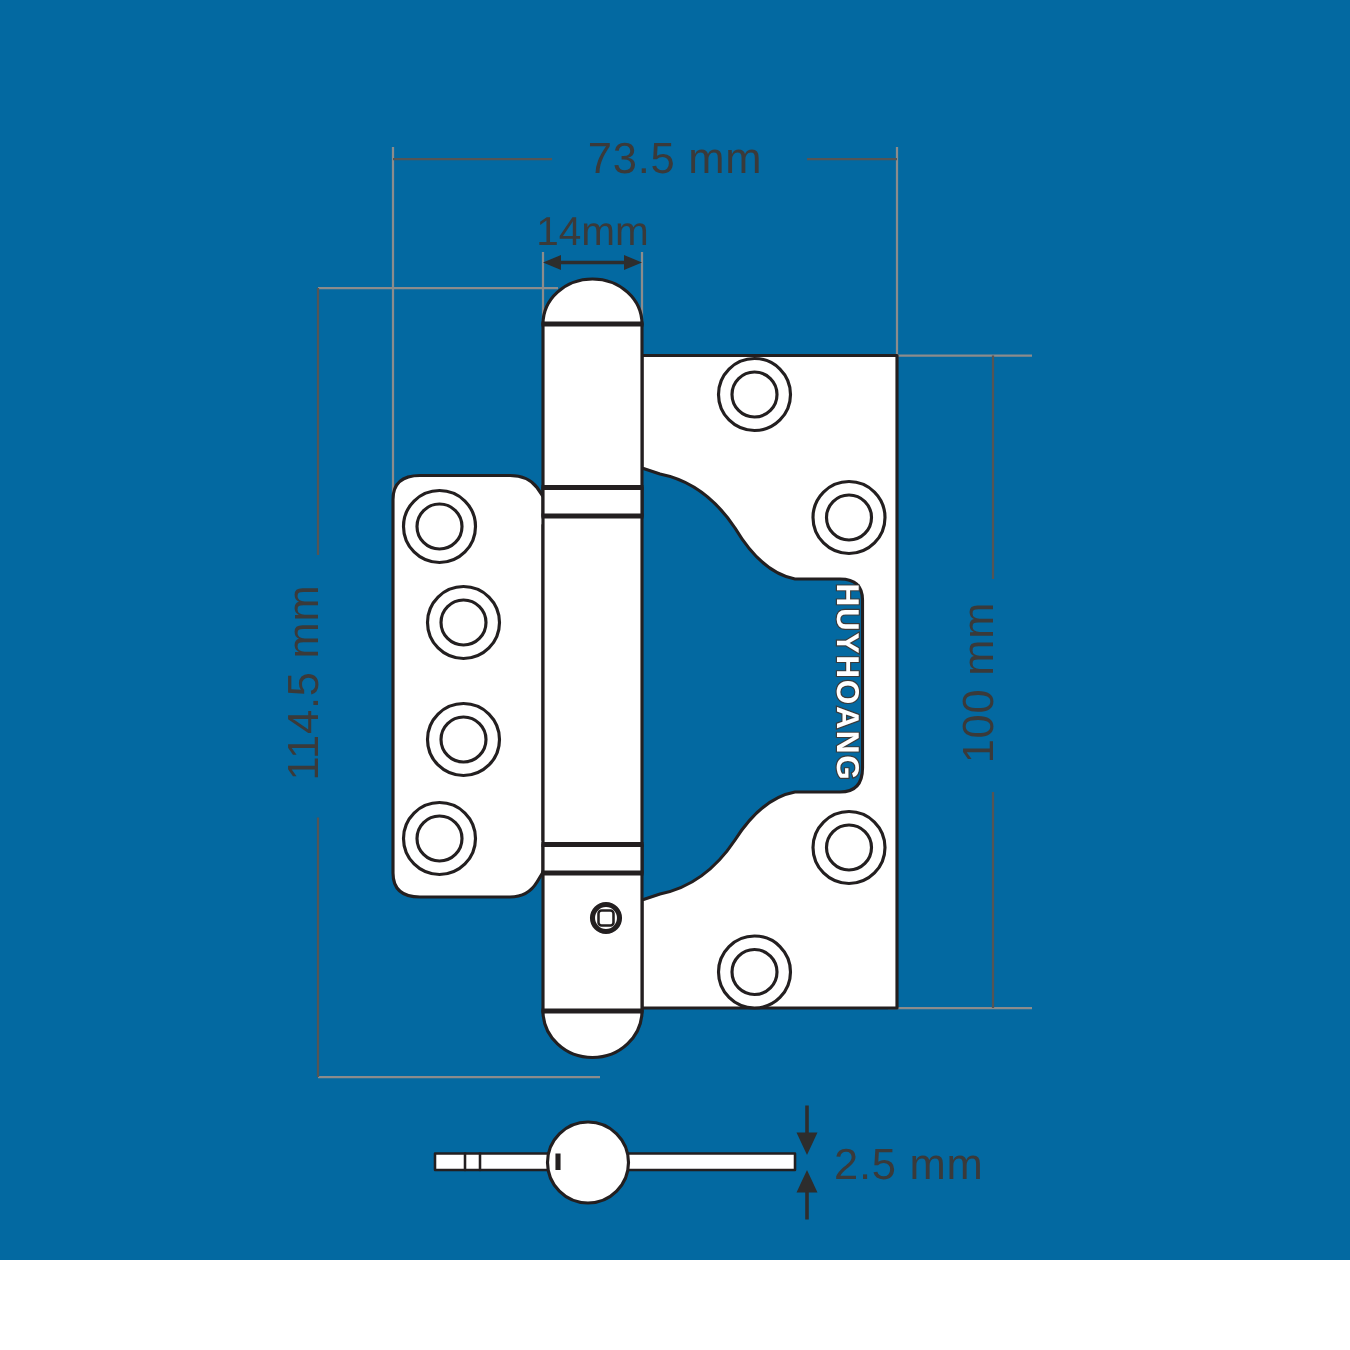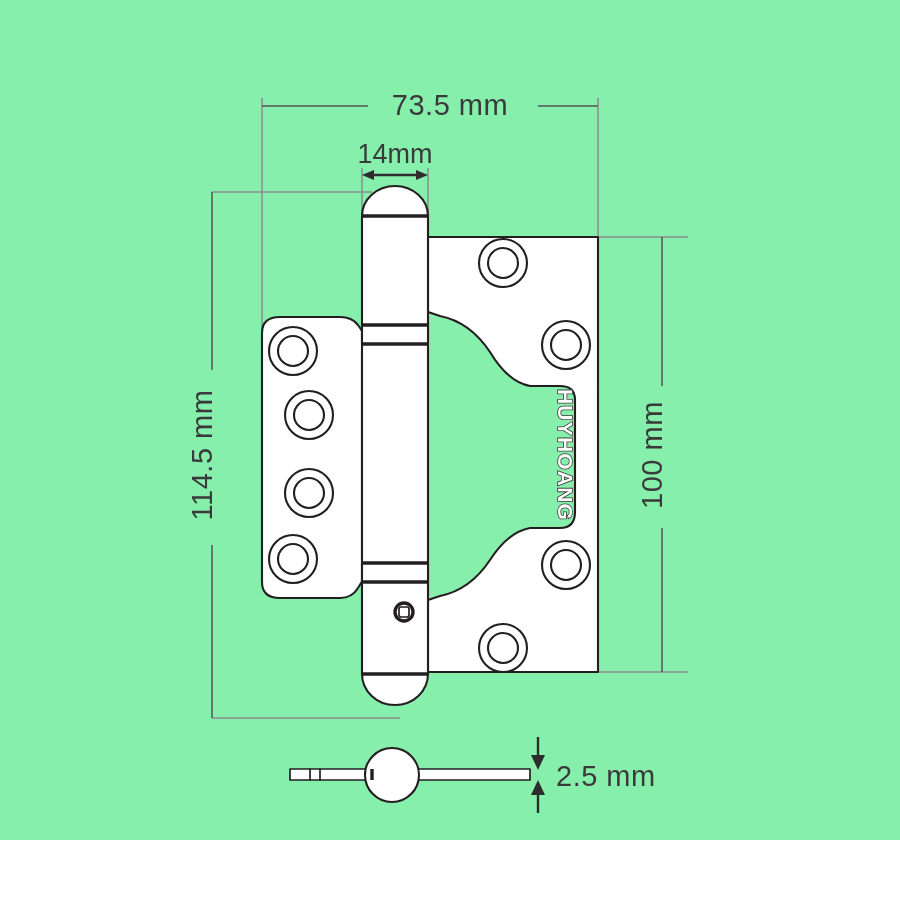--- a/index.html
+++ b/index.html
@@ -10,21 +10,21 @@
   body {
     width: 900px;
     height: 900px;
     font-family: "Liberation Sans", sans-serif;
     overflow: hidden;
   }
   #drawing-root {
     position: relative;
     width: 900px;
     height: 840px;
-    background: #86efac;
+    background: #0369a1;
   }
   svg.tech-drawing {
     display: block;
     width: 900px;
     height: 900px;
   }
   .dim-text {
     font-family: "Liberation Sans", sans-serif;
     font-size: 29px;
     fill: #3a3a3a;

